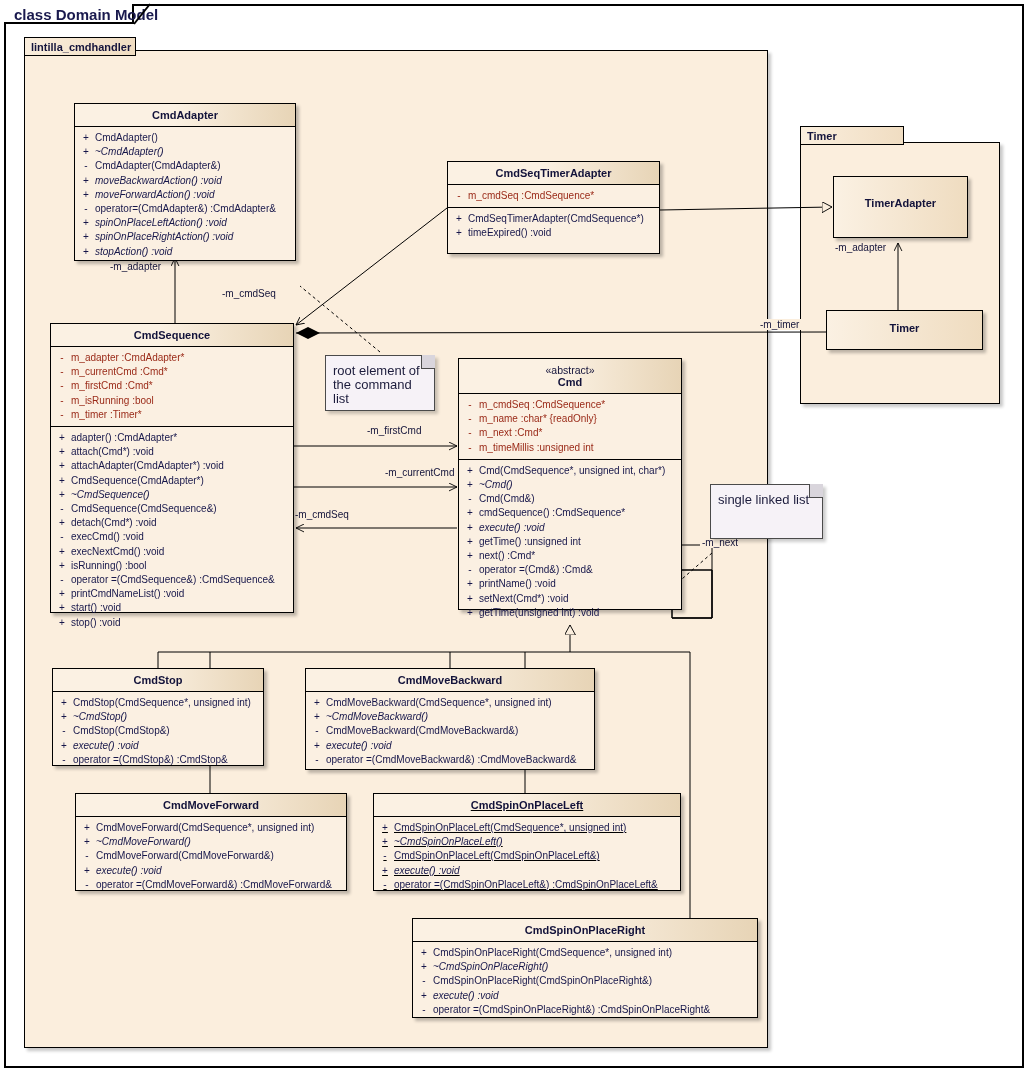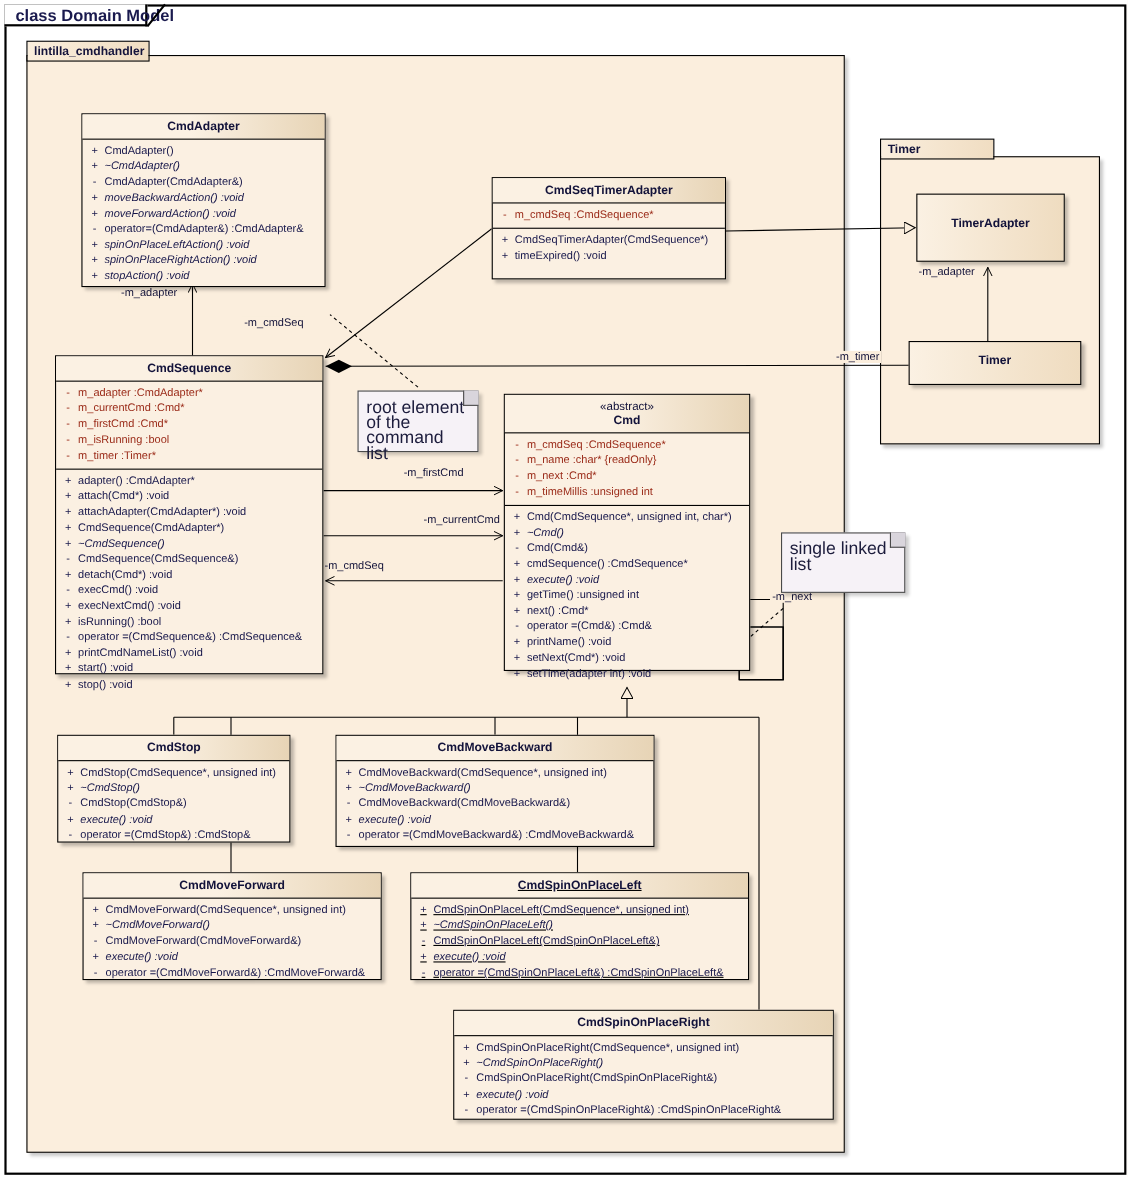--- a/index.html
+++ b/index.html
@@ -36,21 +36,21 @@
   .attr .vis,.attr .mname{color:#9a2a18;}
   .op .vis,.op .mname{color:#16164a;}
   .ital .mname{font-style:italic;}
 
   
   .cls.plain{background:linear-gradient(to right,#fbf1e3 0%,#efdcc0 100%);}
   .cls.plain .cls-hdr{border-bottom:none;background:none;padding-top:0;}
 
   
   .note{position:absolute;background:#f6f2f7;border:1px solid #4a4a4a;box-sizing:border-box;
-        font-size:16px;color:#1c1c3c;line-height:14px;padding:8px 7px;z-index:7;
+        font-size:13px;color:#1c1c3c;line-height:14px;padding:8px 7px;z-index:7;
         box-shadow:3px 3px 3px rgba(0,0,0,.2);}
   .note .fold{position:absolute;right:-1px;top:-1px;width:13px;height:13px;
         background:#d9d5dc;border-left:1px solid #4a4a4a;border-bottom:1px solid #4a4a4a;}
   .lbl{position:absolute;font-size:10px;color:#13133a;background:#fbeedd;
        padding:0 2px;white-space:nowrap;z-index:5;}
   svg.ov{position:absolute;left:0;top:0;width:1025px;height:1070px;overflow:visible;
        pointer-events:none;z-index:4;}
 </style>
 </head>
 <body>
@@ -359,21 +359,21 @@
         <div class="mem op">
           <span class="vis">+</span>
           <span class="mname">printName()  :void</span>
         </div>
         <div class="mem op">
           <span class="vis">+</span>
           <span class="mname">setNext(Cmd*)  :void</span>
         </div>
         <div class="mem op">
           <span class="vis">+</span>
-          <span class="mname">setTime(adapter int)  :void</span>
+          <span class="mname">getTime(unsigned int)  :void</span>
         </div>
       </div>
   </div>
 
   <div class="cls" style="left:52px;top:668px;width:212px;height:98px;">
     <div class="cls-hdr">CmdStop</div>
     <div class="cmpt">
         <div class="mem op">
           <span class="vis">+</span>
           <span class="mname">CmdStop(CmdSequence*, unsigned int)</span>

